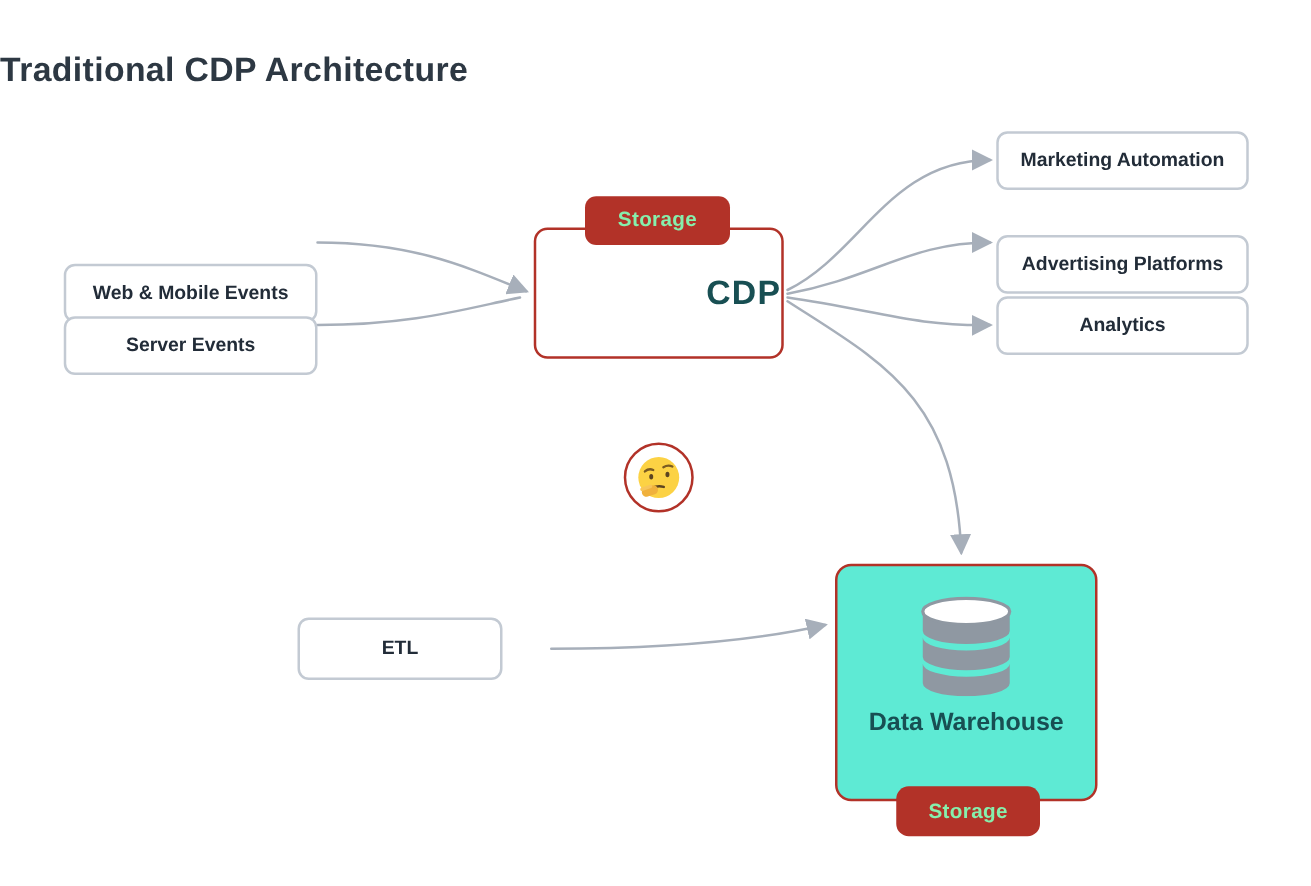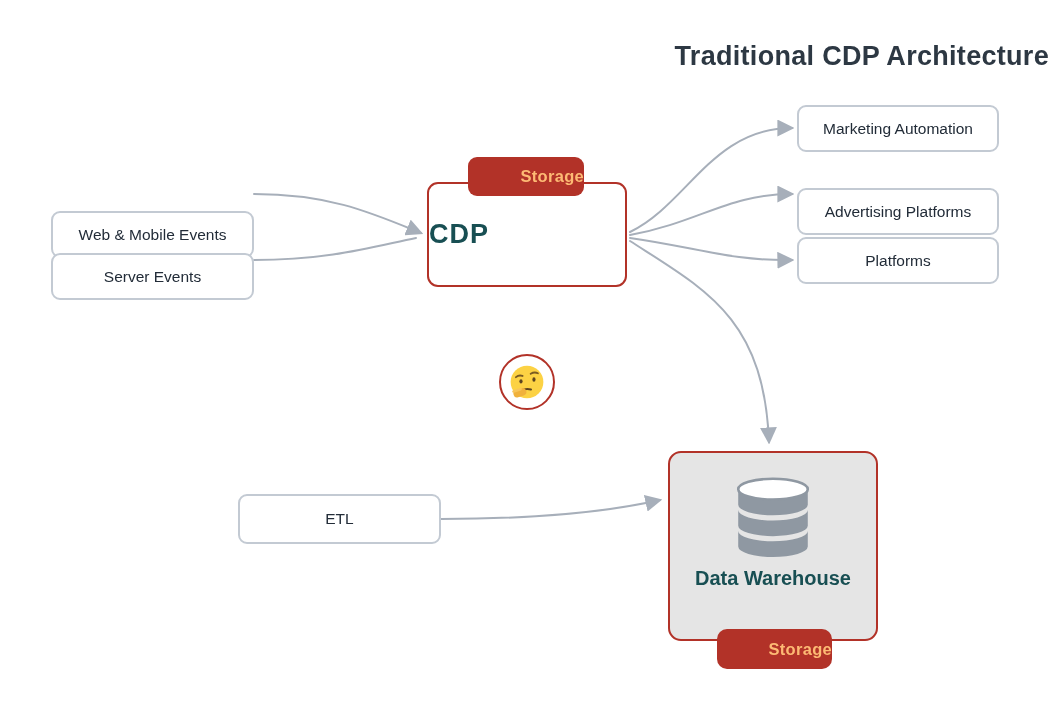--- a/index.html
+++ b/index.html
@@ -1,52 +1,52 @@
 <!DOCTYPE html>
 <html><head>
 <meta charset="utf-8">
 <style>
   html,body{margin:0;padding:0;background:#fff;}
   .canvas{
     position:relative;width:1049px;height:709px;background:#ffffff;
     font-family:"Liberation Sans",sans-serif;overflow:hidden;
   }
   .title{
-    position:absolute;top:41px;left:0;width:100%;text-align:right;
+    position:absolute;top:41px;left:0;width:100%;text-align:left;
     font-size:27px;font-weight:700;color:#2d3843;letter-spacing:.3px;
   }
   .arrow-layer{position:absolute;left:0;top:0;z-index:1;pointer-events:none;}
   .gnode{
     position:absolute;box-sizing:border-box;background:#fff;
     border:2px solid #c3cad3;border-radius:9px;
     display:flex;align-items:center;justify-content:center;
-    font-size:15.5px;font-weight:400;color:#222c38;z-index:2;
+    font-size:15.5px;font-weight:700;color:#222c38;z-index:2;
   }
   .n-web{left:51px;top:171px;width:203px;height:47px;margin-top:40px;}
   .n-server{left:51px;top:237px;width:203px;height:47px;margin-top:16px;}
   .n-ma{left:797px;top:105px;width:202px;height:47px;}
   .n-ap{left:797px;top:171px;width:202px;height:47px;margin-top:17px;}
   .n-an{left:797px;top:237px;width:202px;height:47px;}
-  .n-etl{left:238px;top:494px;width:203px;height:50px;}
+  .n-etl{left:238px;top:494px;width:164px;height:50px;}
   .cdp-box{
     position:absolute;left:427px;top:182px;width:200px;height:105px;
     box-sizing:border-box;background:#fff;border:2.5px solid #b23228;
-    border-radius:11px;display:flex;align-items:center;justify-content:flex-start;z-index:2;
+    border-radius:11px;display:flex;align-items:center;justify-content:flex-end;z-index:2;
   }
   .cdp-label{font-size:27px;font-weight:700;color:#184f53;letter-spacing:1px;}
   .badge{
-    position:absolute;box-sizing:border-box;background:#b23228;color:#fdba74;
-    border-radius:9px;display:flex;align-items:center;justify-content:flex-end;
+    position:absolute;box-sizing:border-box;background:#b23228;color:#86efac;
+    border-radius:9px;display:flex;align-items:center;justify-content:center;
     font-size:16.5px;font-weight:600;z-index:3;letter-spacing:.3px;
   }
   .cdp-badge{left:468px;top:157px;width:116px;height:39px;}
   .dw-badge{left:717px;top:629px;width:115px;height:40px;border-radius:10px;}
   .dw-box{
     position:absolute;left:668px;top:451px;width:210px;height:190px;
-    box-sizing:border-box;background:#e5e5e5;border:2.5px solid #b23228;
+    box-sizing:border-box;background:#5eead4;border:2.5px solid #b23228;
     border-radius:13px;display:flex;flex-direction:column;align-items:center;z-index:2;
   }
   .dw-icon{margin-top:24px;}
   .dw-label{margin-top:10px;font-size:20px;font-weight:700;color:#184f53;}
   .think-circle{
     position:absolute;left:499px;top:354px;width:56px;height:56px;box-sizing:border-box;
     border:2.5px solid #b23228;border-radius:50%;background:#fff;
     display:flex;align-items:center;justify-content:center;z-index:2;
   }
   .caption{
@@ -92,21 +92,21 @@
     <span class="cdp-label">CDP</span>
   </div>
 
   <div class="gnode n-ma">
     <span>Marketing Automation</span>
   </div>
   <div class="gnode n-ap">
     <span>Advertising Platforms</span>
   </div>
   <div class="gnode n-an">
-    <span>Platforms</span>
+    <span>Analytics</span>
   </div>
 
   <div class="think-circle">
     <svg width="38" height="38" viewBox="0 0 36 36">
       <circle cx="18" cy="18" r="15.5" fill="#fcd244"></circle>
       <path d="M7.5 13.4 Q10.5 10.9 13.8 12.3" stroke="#7a5b22" stroke-width="1.8" fill="none" stroke-linecap="round"></path>
       <path d="M21.5 10.2 Q25 8.1 28.3 9.7" stroke="#7a5b22" stroke-width="1.8" fill="none" stroke-linecap="round"></path>
       <ellipse cx="12.3" cy="17.4" rx="1.5" ry="2.1" fill="#5c4420"></ellipse>
       <ellipse cx="24.6" cy="15.7" rx="1.5" ry="2.1" fill="#5c4420"></ellipse>
       <path d="M12.5 26 Q17 23.9 21.8 25.1" stroke="#5c4420" stroke-width="1.9" fill="none" stroke-linecap="round"></path>

